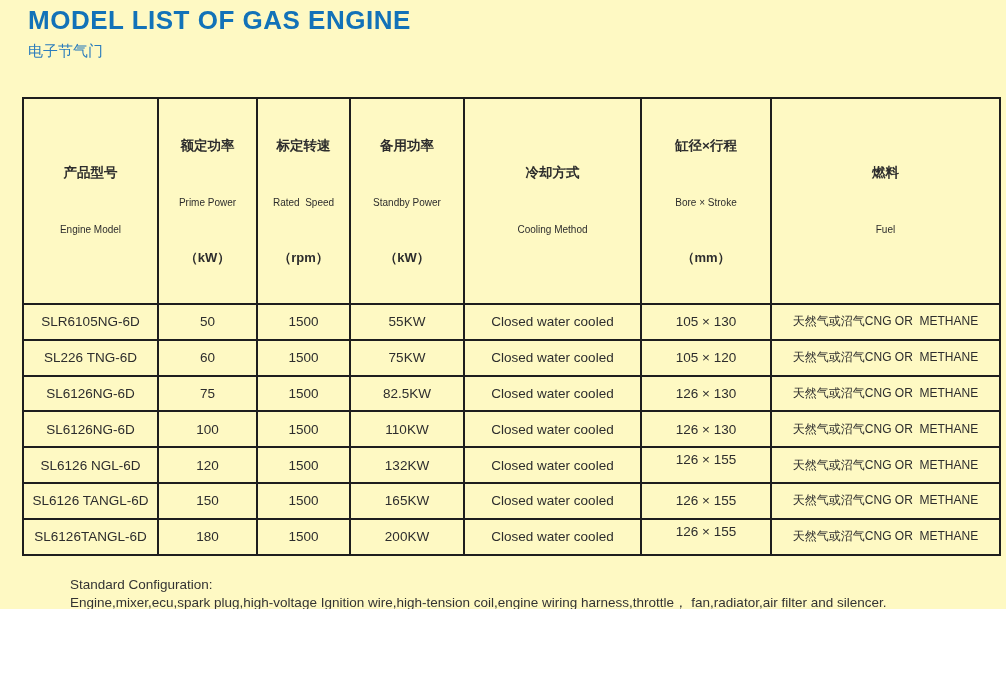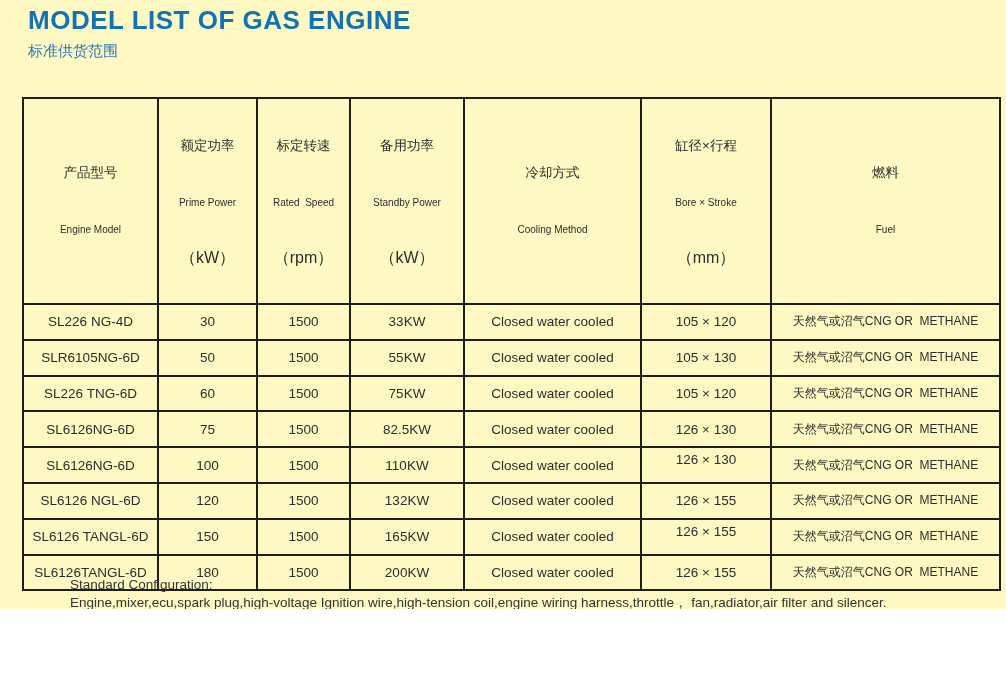--- a/index.html
+++ b/index.html
@@ -41,23 +41,23 @@
     border: 2px solid #1e1e1e;
     text-align: center;
     vertical-align: middle;
     color: #2d2d2d;
     white-space: pre-wrap;
     padding: 0 2px;
     overflow: hidden;
   }
   table.engine-table thead tr { height: 89px; }
   table.engine-table tbody tr { height: 35.8px; }
-  th .h-zh   { display: block; font-size: 13.5px; font-weight: normal; line-height: 22px; }
+  th .h-zh   { display: block; font-size: 13.5px; font-weight: bold; line-height: 22px; }
   th .h-en   { display: block; font-size: 10px; font-weight: normal; line-height: 20px; }
-  th .h-unit { display: block; font-size: 16px;   font-weight: normal; line-height: 18px; }
+  th .h-unit { display: block; font-size: 13px;   font-weight: bold; line-height: 18px; }
   td { font-size: 13.5px; }
   td:nth-child(7) { font-size: 12px; }
   
   tbody tr:nth-child(5)  td:nth-child(6),
   tbody tr:nth-child(7)  td:nth-child(6),
   tbody tr:nth-child(10) td:nth-child(6) { vertical-align: top; padding-top: 4px; }
   .footer {
     position: absolute;
     left: 22px;
     top: 576px;
@@ -67,21 +67,21 @@
   }
   .footer p { margin: 0; font-size: 13.5px; line-height: 17.5px; }
   .footer .zh-block { margin-top: 29px; }
 </style>
 </head>
 <body>
 
 <div class="page">
 
   <div class="page-title">MODEL LIST OF GAS ENGINE</div>
-  <div class="page-subtitle">标准供货范围</div>
+  <div class="page-subtitle">电子节气门</div>
 
   <table class="engine-table">
     <colgroup>
       <col style="width:135px">
       <col style="width:99px">
       <col style="width:93px">
       <col style="width:114px">
       <col style="width:177px">
       <col style="width:130px">
       <col style="width:229px">
@@ -117,29 +117,20 @@
           <span class="h-unit">（mm）</span>
         </th>
         <th>
           <span class="h-zh">燃料</span>
           <span class="h-en">Fuel</span>
         </th>
       </tr>
     </thead>
     <tbody>
         <tr>
-      <td>SL226 NG-4D</td>
-      <td>30</td>
-      <td>1500</td>
-      <td>33KW</td>
-      <td>Closed water cooled</td>
-      <td>105 × 120</td>
-      <td>天然气或沼气CNG OR  METHANE</td>
-    </tr>
-        <tr>
       <td>SLR6105NG-6D</td>
       <td>50</td>
       <td>1500</td>
       <td>55KW</td>
       <td>Closed water cooled</td>
       <td>105 × 130</td>
       <td>天然气或沼气CNG OR  METHANE</td>
     </tr>
         <tr>
       <td>SL226 TNG-6D</td>

